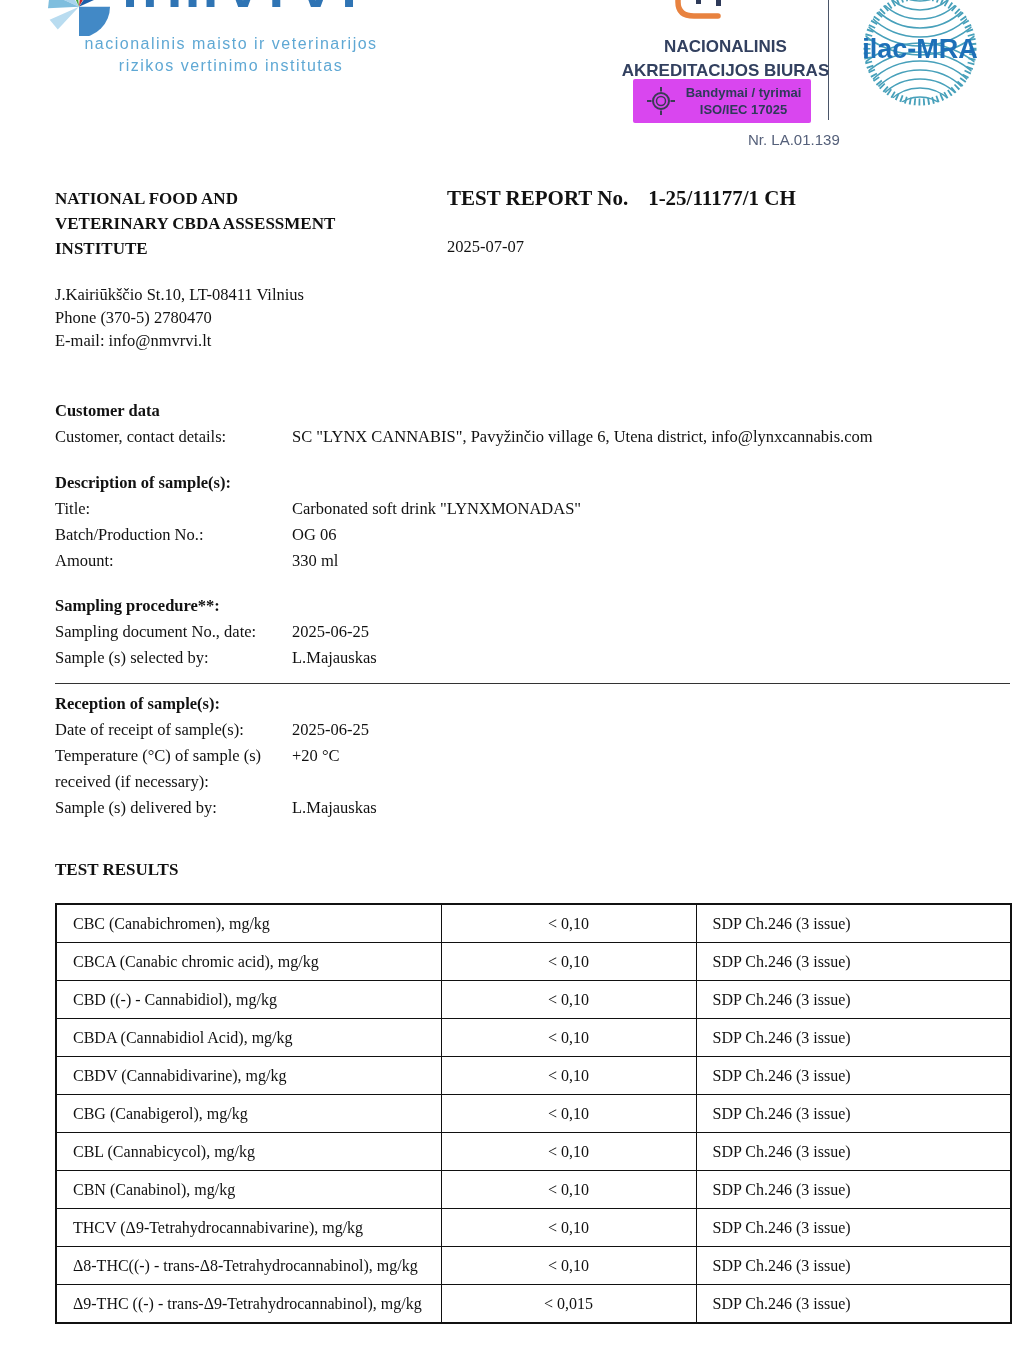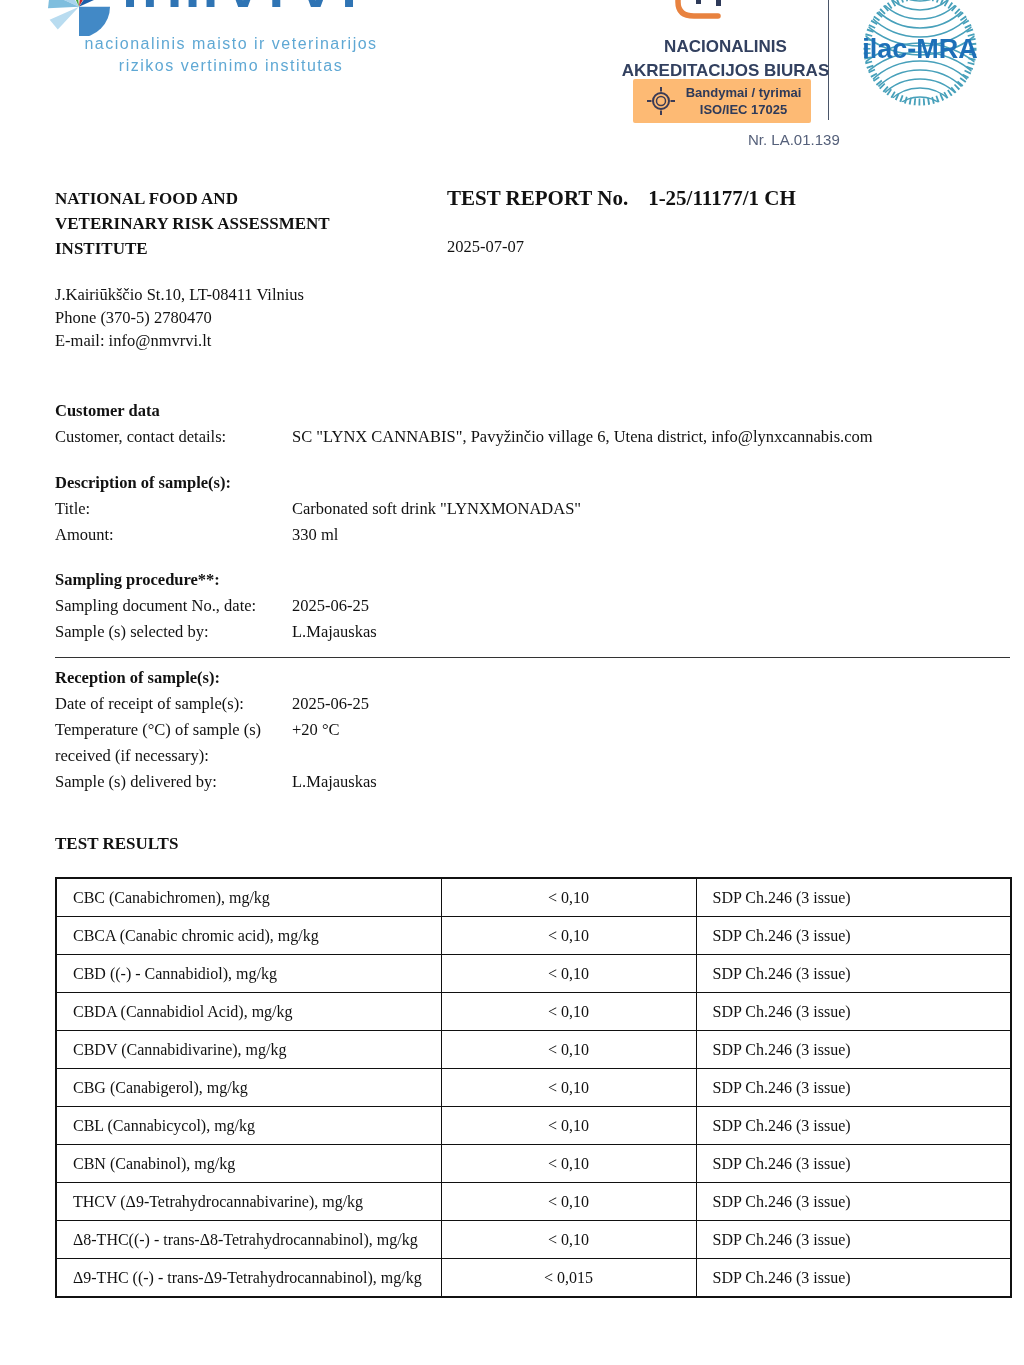--- a/index.html
+++ b/index.html
@@ -34,21 +34,21 @@
 
   .nab { position: absolute; left: 608px; top: 0; width: 235px; }
   .nab-frag { position: absolute; left: 64px; top: 0; }
   .nab-name {
     position: absolute; left: 0; top: 35px; width: 235px; text-align: center;
     font-family: "Liberation Sans", sans-serif;
     font-size: 17px; font-weight: 600; line-height: 24px; color: #32405f;
   }
   .scope-box {
     position: absolute; left: 25px; top: 79px; width: 178px; height: 44px;
-    background: #fdba74; border-radius: 2px;
+    background: #d946ef; border-radius: 2px;
     display: flex; align-items: center;
   }
   .scope-box .ticon { margin-left: 13px; flex: 0 0 auto; }
   .scope-text {
     flex: 1 1 auto; text-align: center;
     font-family: "Liberation Sans", sans-serif;
     font-size: 13px; font-weight: 600; line-height: 17px; color: #2e3a59;
   }
 
   .hdr-divider { position: absolute; left: 828px; top: 0; height: 120px; width: 0; border-left: 1.5px solid #4a5568; }
@@ -180,21 +180,21 @@
     </svg>
 
     <div class="accr-no">Nr. LA.01.139</div>
   </div>
 
   <div class="doc">
 
     <div class="title-row">
       <div class="inst-name">
         <div>NATIONAL FOOD AND</div>
-        <div>VETERINARY RISK ASSESSMENT</div>
+        <div>VETERINARY CBDA ASSESSMENT</div>
         <div>INSTITUTE</div>
       </div>
       <div class="report-block">
         <div class="report-line">
           <span>TEST REPORT No.</span>
           <span>1-25/11177/1 CH</span>
         </div>
         <div class="report-date">2025-07-07</div>
       </div>
     </div>
@@ -210,20 +210,24 @@
       <div class="lbl">Customer, contact details:</div>
       <div class="val">SC "LYNX CANNABIS", Pavyžinčio village 6, Utena district, info@lynxcannabis.com</div>
     </div>
 
     <div class="sec-heading m-desc">Description of sample(s):</div>
     <div class="frow">
       <div class="lbl">Title:</div>
       <div class="val">Carbonated soft drink "LYNXMONADAS"</div>
     </div>
     <div class="frow">
+      <div class="lbl">Batch/Production No.:</div>
+      <div class="val">OG 06</div>
+    </div>
+    <div class="frow">
       <div class="lbl">Amount:</div>
       <div class="val">330 ml</div>
     </div>
 
     <div class="sec-heading m-sampling">Sampling procedure**:</div>
     <div class="frow">
       <div class="lbl">Sampling document No., date:</div>
       <div class="val">2025-06-25</div>
     </div>
     <div class="frow">

